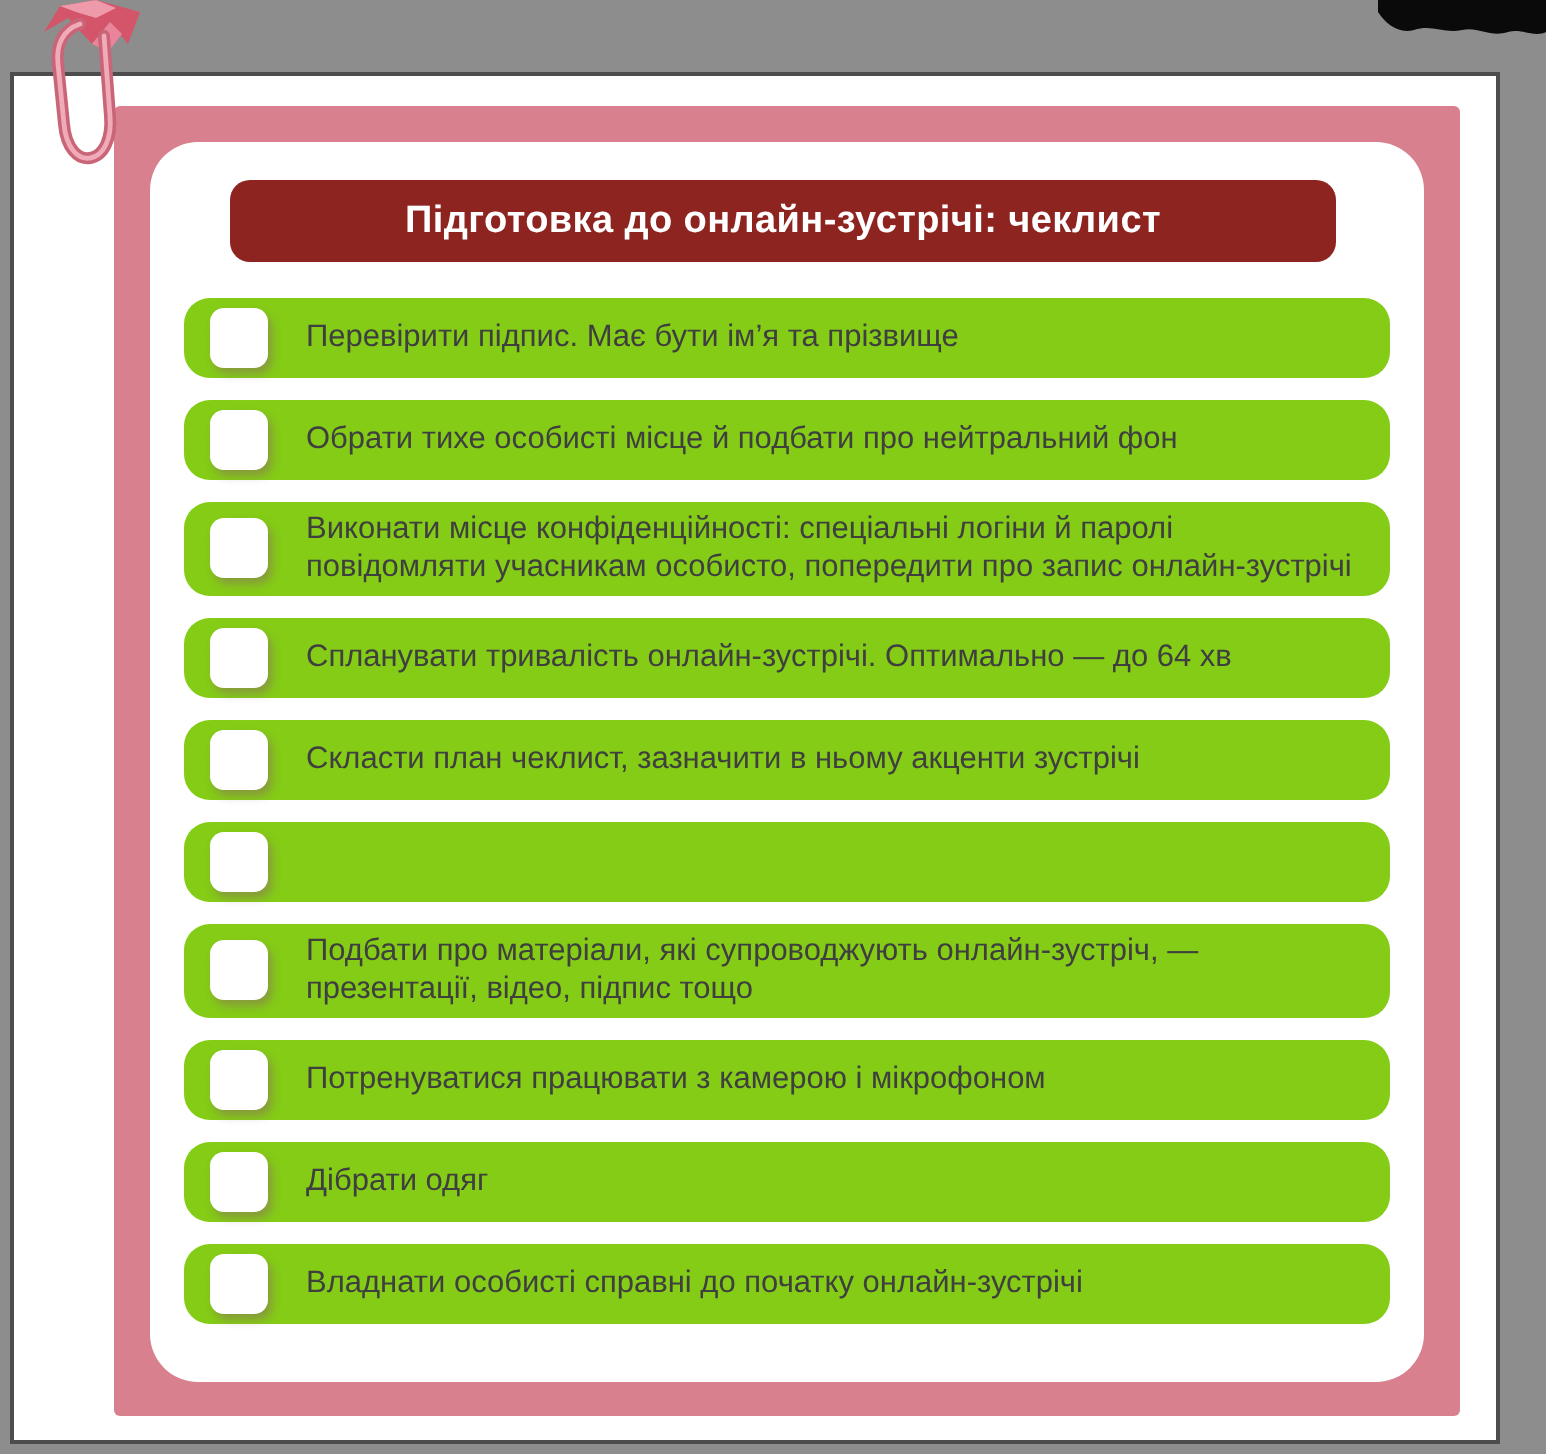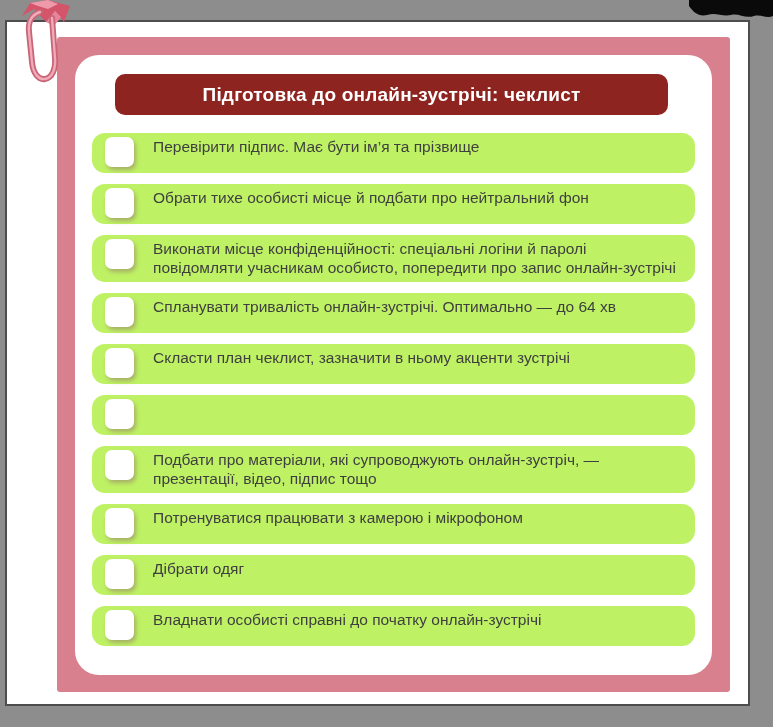--- a/index.html
+++ b/index.html
@@ -10,21 +10,21 @@
     overflow: hidden;
     font-family: "Liberation Sans", sans-serif;
     background: #8d8d8d;
     position: relative;
   }
 
   
   .page {
     position: absolute;
     left: 5px;
-    top: 20px;
+    top: 36px;
     width: 745px;
     height: 686px;
     background: #ffffff;
     border: 2px solid #4d4d4d;
     box-sizing: border-box;
   }
 
   
   .rose-frame {
     position: absolute;
@@ -70,23 +70,24 @@
     position: absolute;
     left: 17px;
     top: 78px;
     width: 603px;
     display: flex;
     flex-direction: column;
     gap: 11px;
   }
 
   .check-item {
-    background: #bef264;
+    background: #84cc16;
     border-radius: 13px;
     display: flex;
+    align-items: center;
     min-height: 40px;
     padding: 4px 14px 4px 13px;
     box-sizing: border-box;
   }
 
   .checkbox {
     flex: 0 0 auto;
     width: 29px;
     height: 30px;
     background: #ffffff;

